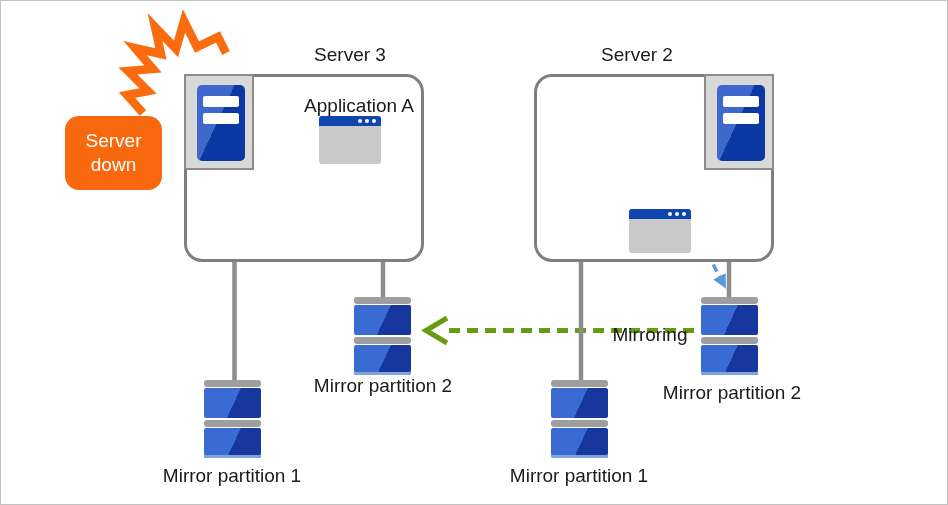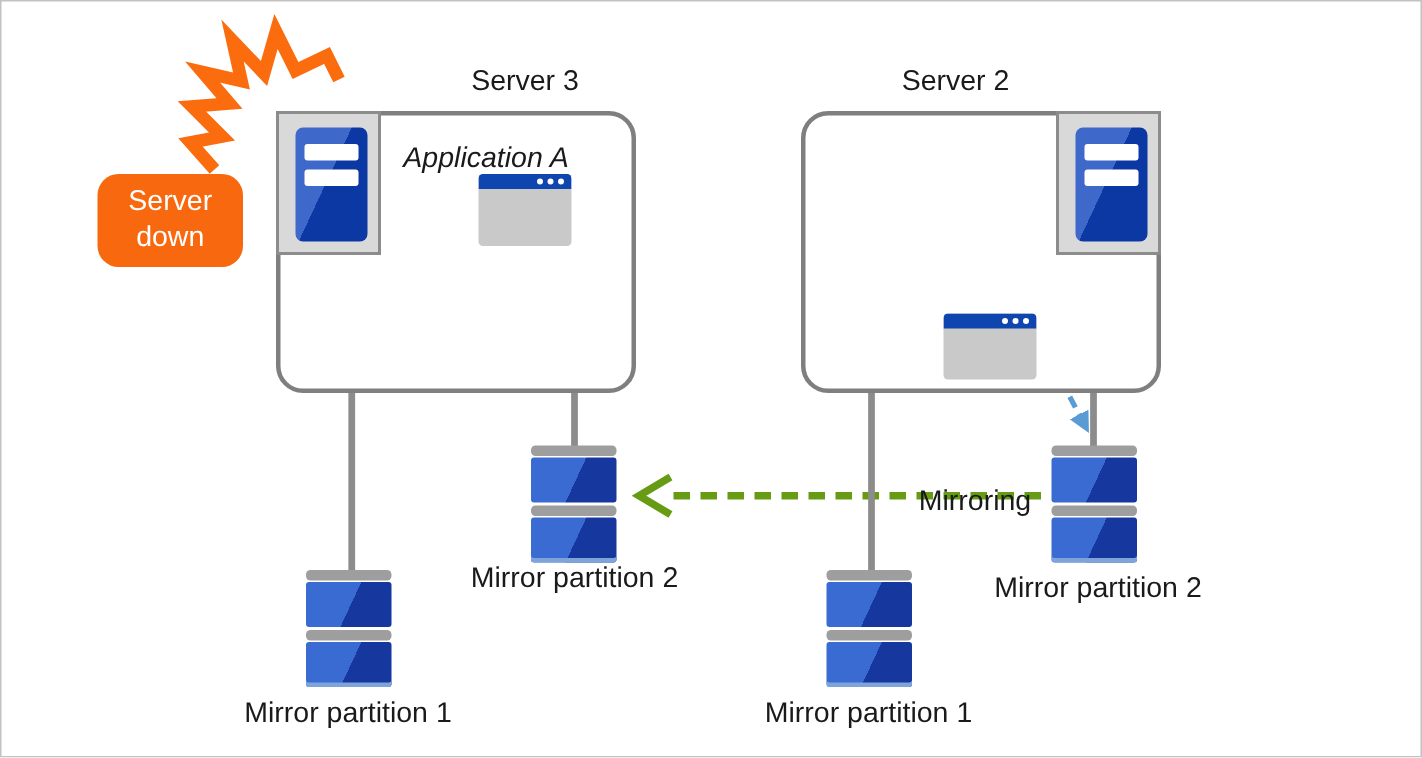--- a/index.html
+++ b/index.html
@@ -84,21 +84,21 @@
     width:57px;height:30px;
     border-radius:2px;
     background:linear-gradient(115deg,#3a6bd2 52%,#16389e 52%);
     margin-top:1px;flex:none;
   }
   .disk + .disk-cap{margin-top:2px;}
   .disk.last{box-shadow:inset 0 -3px 0 #7fa3db;}
   
   #alert-badge{
     position:absolute;left:64px;top:115px;
-    width:97px;height:62px;
+    width:97px;height:74px;
     background:#f8690f;
     border-radius:14px;
     color:#fff;font-size:19px;line-height:24px;
     display:flex;align-items:center;justify-content:center;
     text-align:center;
   }
   svg.overlay{
     position:absolute;left:0;top:0;
     width:948px;height:505px;
     pointer-events:none;
@@ -140,21 +140,21 @@
   </div>
 
   <div class="lbl" style="left:349px;top:43px;">Server 3</div>
   <div class="server-box" style="left:183px;top:73px;"></div>
   <div class="icon-frame" style="left:183px;top:73px;">
     <div class="chassis">
       <div class="bar b1"></div>
       <div class="bar b2"></div>
     </div>
   </div>
-  <div class="lbl" style="left:323px;top:94px;font-style:italic;">Application A</div>
+  <div class="lbl" style="left:358px;top:94px;">Application A</div>
   <div class="window-icon" style="left:318px;top:115px;height:48px;">
     <div class="window-titlebar">
       <span class="window-dots">
           <i></i>
           <i></i>
           <i></i>
         </span>
     </div>
   </div>
 

